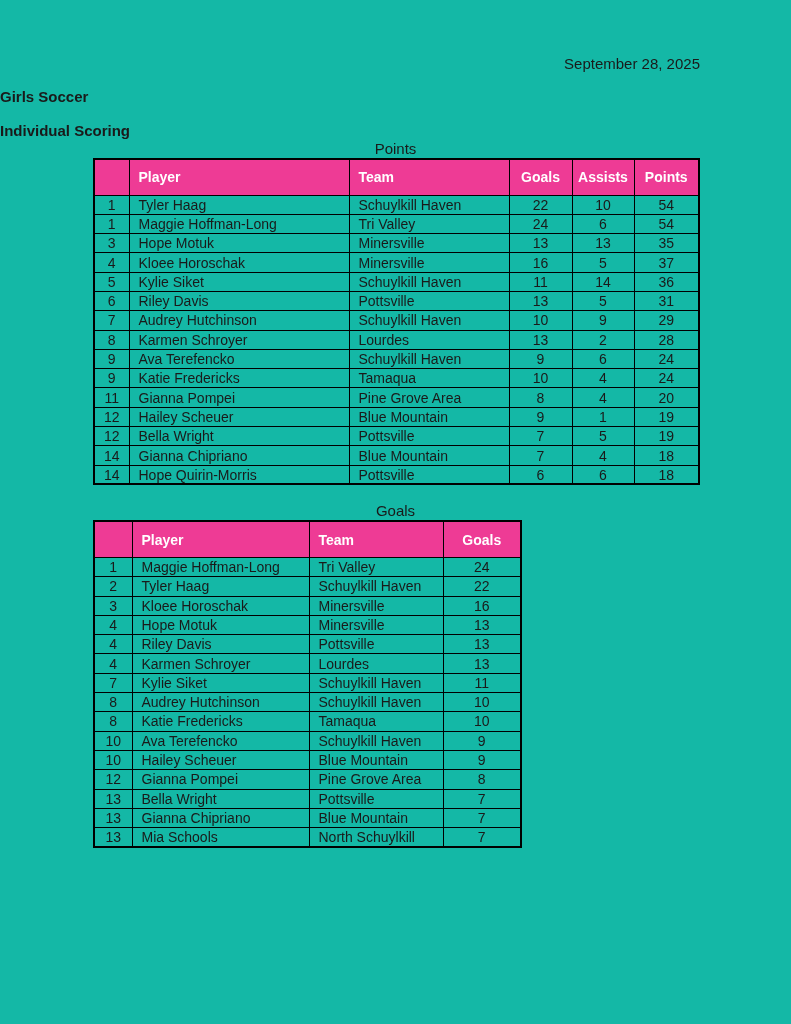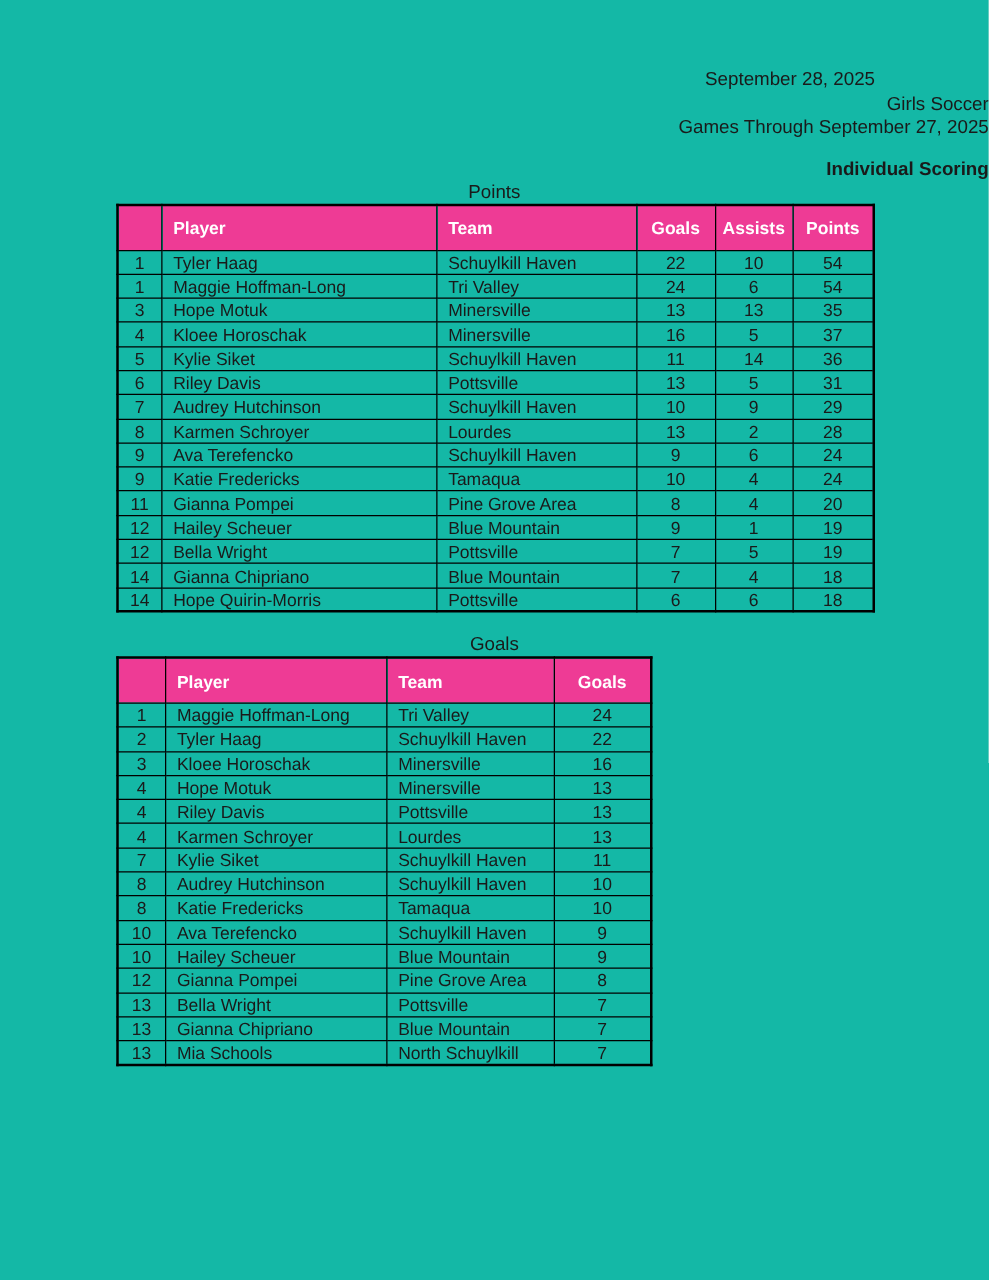--- a/index.html
+++ b/index.html
@@ -19,29 +19,29 @@
     overflow: hidden;
   }
   .date-line {
     padding-top: 55px;
     padding-right: 91px;
     text-align: right;
     font-size: 15px;
     line-height: 18px;
   }
   .title-block {
-    margin-top: 2px;
-    text-align: right;
+    margin-top: 15px;
+    text-align: left;
     font-size: 15px;
-    font-weight: normal;
+    font-weight: bold;
     line-height: 18px;
   }
   .section-heading {
     margin-top: 16px;
-    text-align: right;
+    text-align: left;
     font-size: 15px;
     font-weight: bold;
     line-height: 18px;
   }
   .table-caption {
     text-align: center;
     font-size: 15px;
     font-weight: normal;
     line-height: 17px;
   }
@@ -75,21 +75,20 @@
 </style>
 </head>
 <body>
 
 <div class="page">
 
   <div class="date-line">September 28, 2025</div>
 
   <div class="title-block">
     <div>Girls Soccer</div>
-    <div>Games Through September 27, 2025</div>
   </div>
 
   <div class="section-heading">Individual Scoring</div>
 
   <div class="table-caption">Points</div>
 
   <table>
     <colgroup>
       <col style="width:35px">
         <col style="width:220px">

